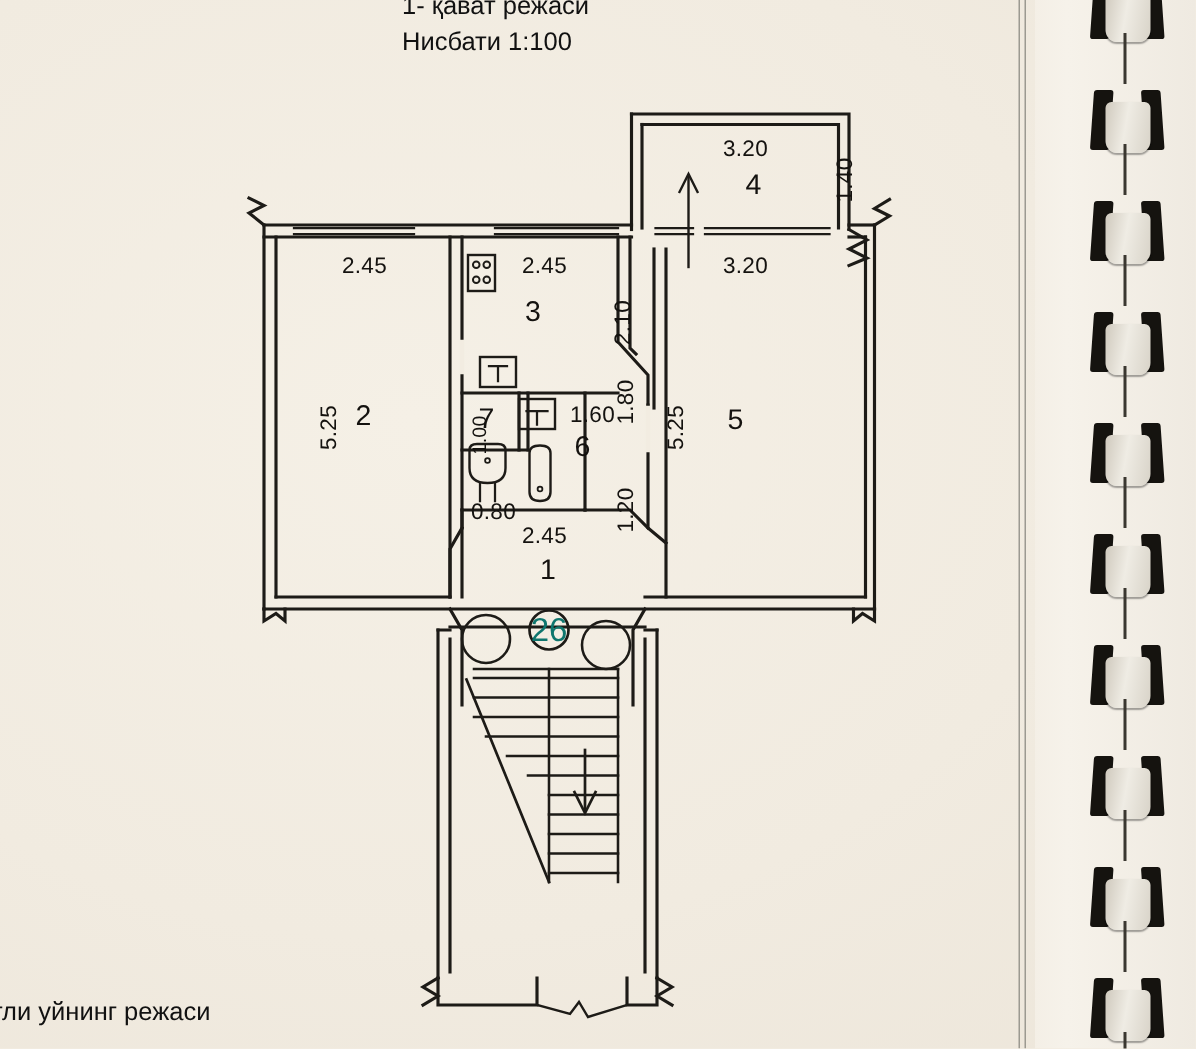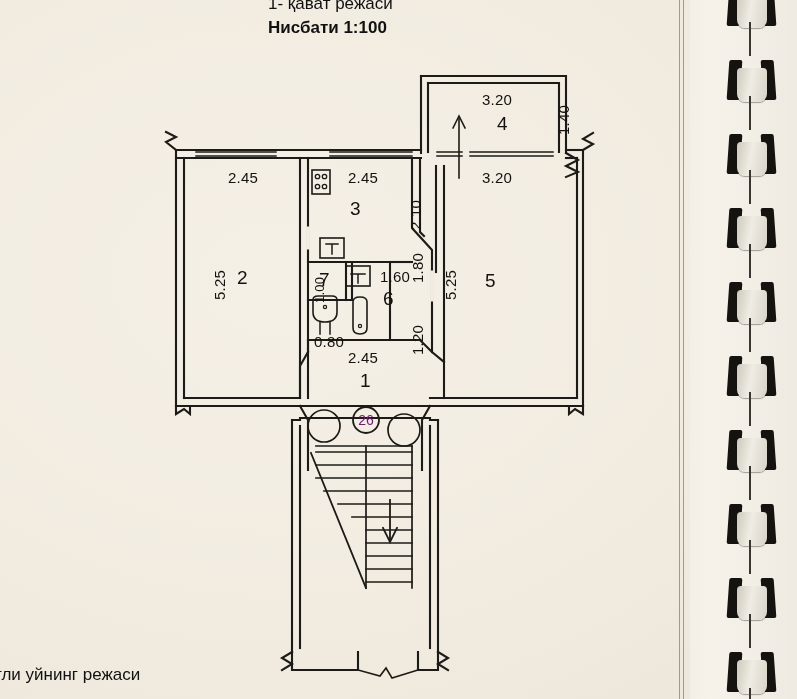--- a/index.html
+++ b/index.html
@@ -59,21 +59,21 @@
     line-height:1;
   }
   .dim{font-size:15px;letter-spacing:.2px;}
   .roomno{font-size:19px;}
   .vert{transform:rotate(-90deg);transform-origin:left top;}
   .title{
     position:absolute;font-size:17px;color:#111;white-space:nowrap;
     font-family:"Liberation Sans", sans-serif;
   }
   .aptnum{
-    position:absolute;font-size:14px;color:#701a75;
+    position:absolute;font-size:22px;color:#0f766e;
     width:34px;height:34px;line-height:34px;text-align:center;
   }
 </style>
 </head>
 <body>
 
 <div id="page">
 
   <div class="paper"></div>
   <div class="margin-strip"></div>
@@ -259,21 +259,21 @@
 
       <path d="M292,652 L292,670 L358,670 L358,652"></path>
       <path d="M438,652 L438,670 L418,670 L418,652"></path>
       <path d="M292,652 L282,658 L292,664 L282,670"></path>
       <path d="M438,652 L448,658 L438,664 L448,670"></path>
       <path d="M358,670 L380,676 L386,668 L392,678 L418,670" stroke-width="1.6"></path>
     </g>
   </svg>
 
   <div class="title" style="left:268px;top:-6px;">1- қават режаси</div>
-  <div class="title" style="left:268px;top:18px;font-weight:bold;">Нисбати 1:100</div>
+  <div class="title" style="left:268px;top:18px;">Нисбати 1:100</div>
 
   <div class="lbl dim" style="left:228px;top:170px;">2.45</div>
   <div class="lbl dim" style="left:348px;top:170px;">2.45</div>
   <div class="lbl dim" style="left:482px;top:92px;">3.20</div>
   <div class="lbl dim vert" style="left:556px;top:135px;">1.40</div>
   <div class="lbl dim" style="left:482px;top:170px;">3.20</div>
   <div class="lbl dim vert" style="left:408px;top:230px;">2.10</div>
   <div class="lbl dim vert" style="left:212px;top:300px;">5.25</div>
   <div class="lbl dim vert" style="left:443px;top:300px;">5.25</div>
   <div class="lbl dim" style="left:370px;top:269px;margin-left:10px;">1.60</div>

